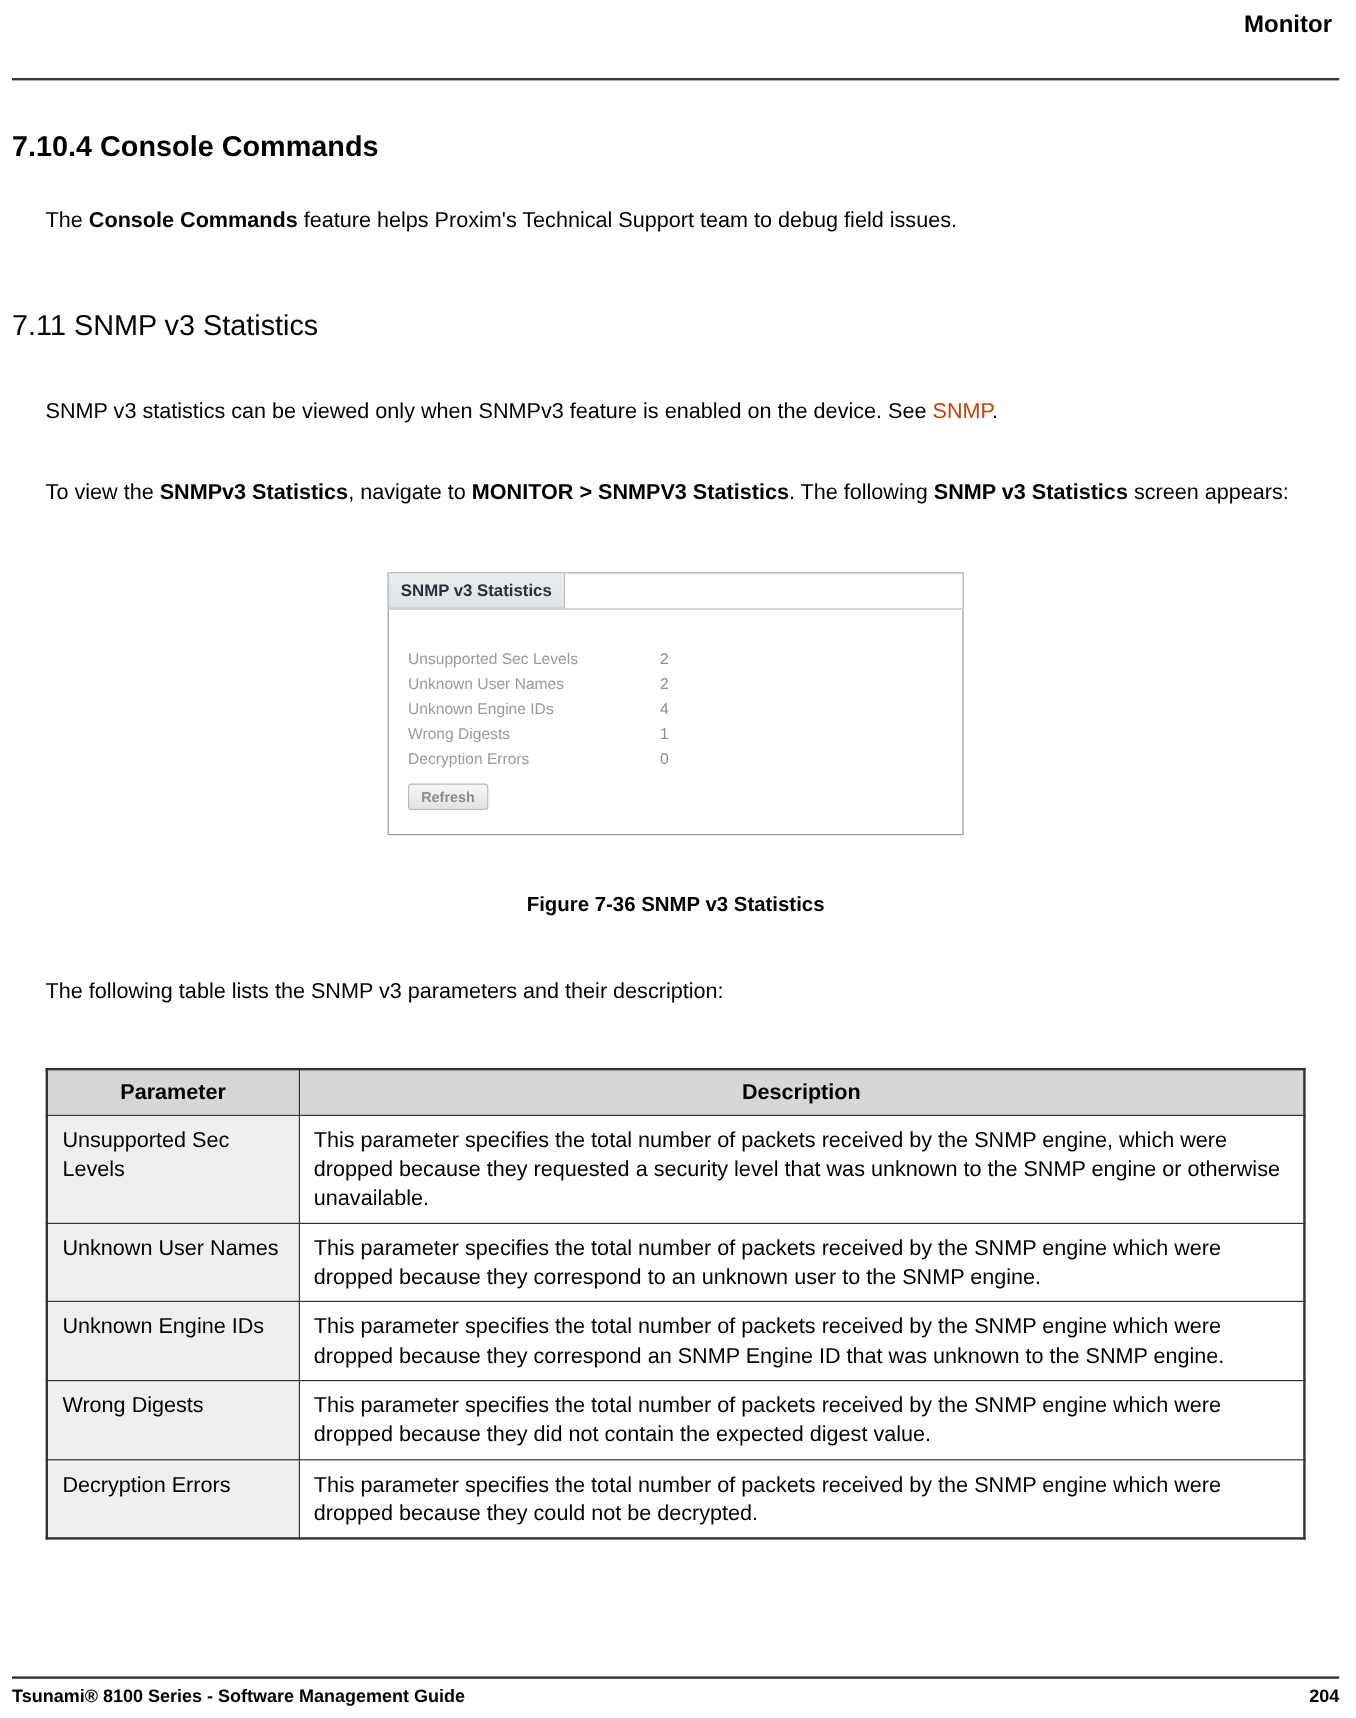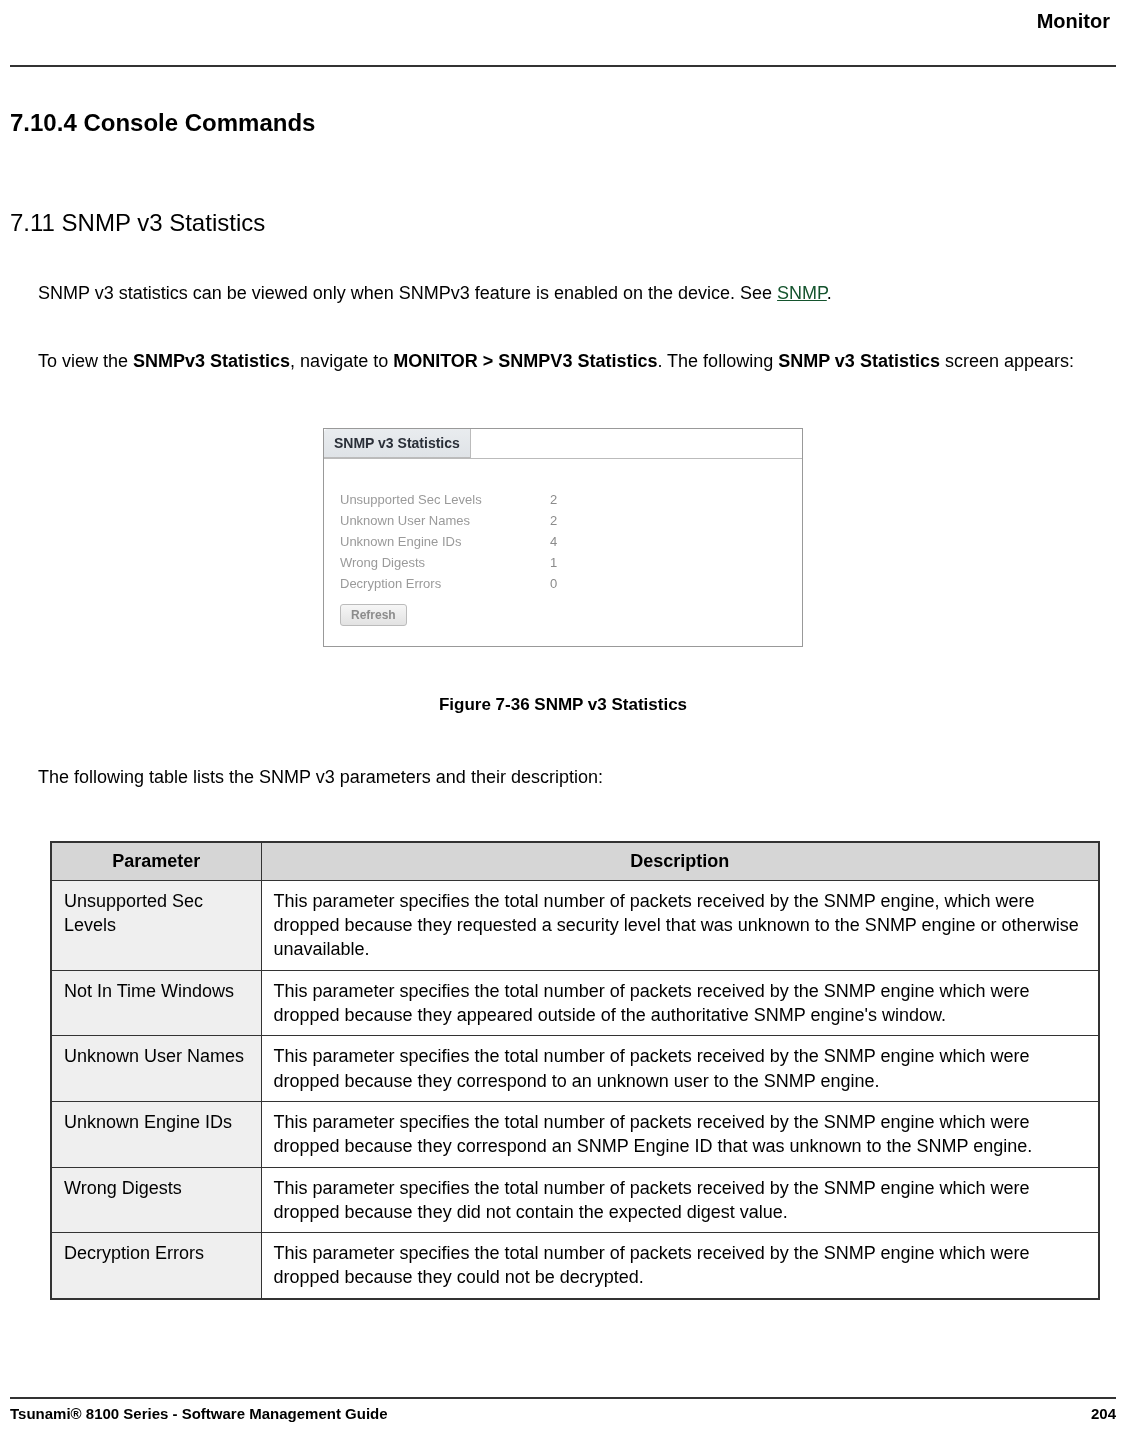--- a/index.html
+++ b/index.html
@@ -38,21 +38,21 @@
       font-size: 18px;
       line-height: 1.35;
       margin: 6px 0 10px 28px;
     }
     .intro-line { margin-left: 28px; font-size:18px; }
     .sec-heading2 {
       font-size: 24px;
       font-weight: normal;
       margin: 36px 0 10px 0;
     }
-    .link { color: #14532d; text-decoration: underline; }
+    .link { color: #c2410c; }
     .justify { text-align: justify; }
     .bold { font-weight: bold; }
 
     
     .figure-wrap {
       width: 480px;
       margin: 16px auto 10px auto;
       border: 1px solid #999;
       background: #fff;
     }
@@ -98,21 +98,21 @@
     .figure-caption {
       text-align: center;
       font-weight: bold;
       font-size: 17px;
       margin: 10px 0 16px 0;
     }
 
     
     .param-table {
       width: calc(100% - 56px);
-      margin: 14px 28px 0 40px;
+      margin: 14px 28px 0 28px;
       border-collapse: collapse;
       border: 2px solid #333;
     }
     .param-table th {
       background: #d6d6d6;
       font-weight: bold;
       font-size: 18px;
       padding: 8px 10px;
       border: 1px solid #333;
       text-align: center;
@@ -145,20 +145,23 @@
     }
   </style>
 </head>
 <body>
 
 <div class="page">
   <div class="header-right">Monitor</div>
   <hr class="hr-top">
 
   <div class="sec-heading">7.10.4 Console Commands</div>
+  <div class="intro-line">
+    <span>The </span><span class="bold">Console Commands</span><span> feature helps Proxim's Technical Support team to debug field issues.</span>
+  </div>
 
   <div class="sec-heading2">7.11 SNMP v3 Statistics</div>
   <div class="body-text">
     <span>SNMP v3 statistics can be viewed only when SNMPv3 feature is enabled on the device. See </span><span class="link">SNMP</span><span>.</span>
   </div>
   <div class="body-text justify">
     <span>To view the </span><span class="bold">SNMPv3 Statistics</span><span>, navigate to </span><span class="bold">MONITOR &gt; SNMPV3 Statistics</span><span>. The following </span><span class="bold">SNMP v3 Statistics</span><span> screen appears:</span>
   </div>
 
   <div class="figure-wrap">
@@ -197,24 +200,20 @@
     <thead>
       <tr>
         <th class="param-col">Parameter</th>
         <th>Description</th>
       </tr>
     </thead>
     <tbody>
       <tr>
           <td class="param-col">Unsupported Sec Levels</td>
           <td>This parameter specifies the total number of packets received by the SNMP engine, which were dropped because they requested a security level that was unknown to the SNMP engine or otherwise unavailable.</td>
-        </tr>
-      <tr>
-          <td class="param-col">Not In Time Windows</td>
-          <td>This parameter specifies the total number of packets received by the SNMP engine which were dropped because they appeared outside of the authoritative SNMP engine's window.</td>
         </tr>
       <tr>
           <td class="param-col">Unknown User Names</td>
           <td>This parameter specifies the total number of packets received by the SNMP engine which were dropped because they correspond to an unknown user to the SNMP engine.</td>
         </tr>
       <tr>
           <td class="param-col">Unknown Engine IDs</td>
           <td>This parameter specifies the total number of packets received by the SNMP engine which were dropped because they correspond an SNMP Engine ID that was unknown to the SNMP engine.</td>
         </tr>
       <tr>

